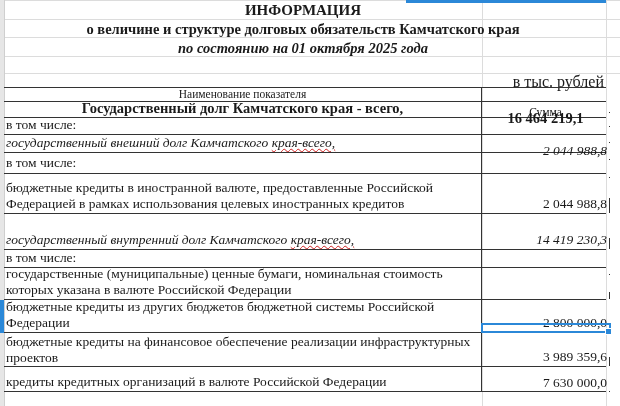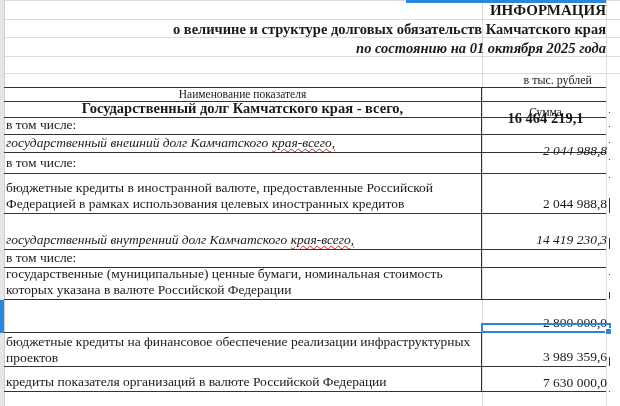--- a/index.html
+++ b/index.html
@@ -10,26 +10,26 @@
     color:#1a1a1a;
   }
   
   .grid-h { position:absolute; left:0; right:0; height:1px; background:#dcdcdc; }
   .grid-v { position:absolute; top:0; bottom:0; width:1px; background:#dcdcdc; }
   .row-header-strip { position:absolute; left:0; top:0; width:4px; height:406px; background:#e6e6e6; border-right:1px solid #cfcfcf; }
   .row-header-sel { position:absolute; left:0; width:4px; background:#2b88d8; }
   .col-header-sel { position:absolute; top:0; height:3px; background:#2b88d8; }
 
   .title {
-    position:absolute; left:0; width:606px; text-align:right; font-weight:bold; white-space:nowrap;
+    position:absolute; left:0; width:606px; text-align:center; font-weight:bold; white-space:nowrap;
   }
   .t1 { top:2px; font-size:15px; }
   .t2 { top:21px; font-size:14.5px; }
   .t3 { top:40px; font-size:14.5px;font-style:italic; }
-  .units { position:absolute; right:28px; top:73px; font-size:12px; }
+  .units { position:absolute; right:16px; top:73px; font-size:16px; }
 
   .tbl { position:absolute; left:4px; top:87px; width:602px; }
   .row { position:absolute; left:0; width:602px; border-bottom:1px solid #333; box-sizing:border-box; }
   .cell-name {
     position:absolute; left:0; top:0; bottom:0; width:478px; box-sizing:border-box;
     border-right:1px solid #333; padding:0 2px; font-size:13.5px; line-height:16px; overflow:hidden;
     display:flex; flex-direction:column; justify-content:flex-end; padding-bottom:1px;
   }
   .cell-val {
     position:absolute; left:478px; top:0; bottom:0; width:128px; box-sizing:border-box;
@@ -110,28 +110,29 @@
     <div class="cell-name">в том числе:</div>
     <div class="cell-val"></div>
   </div>
 
   <div class="row" style="top:181px;height:32px">
     <div class="cell-name">государственные (муниципальные) ценные бумаги, номинальная стоимость которых указана в валюте Российской Федерации</div>
     <div class="cell-val"></div>
   </div>
 
   <div class="row" style="top:213px;height:33px">
+    <div class="cell-name">бюджетные кредиты из других бюджетов бюджетной системы Российской Федерации</div>
     <div class="cell-val selected">
         <span>2 800 000,0</span>
         <span class="sel-handle"></span>
       </div>
   </div>
 
   <div class="row" style="top:246px;height:34px">
     <div class="cell-name" style="justify-content:flex-start;padding-top:1px">бюджетные кредиты на финансовое обеспечение реализации инфраструктурных проектов</div>
     <div class="cell-val">3 989 359,6</div>
   </div>
 
   <div class="row" style="top:280px;height:25px">
-    <div class="cell-name">кредиты показателя организаций в валюте Российской Федерации</div>
+    <div class="cell-name">кредиты кредитных организаций в валюте Российской Федерации</div>
     <div class="cell-val">7 630 000,0</div>
   </div>
 </div>
 
 </body></html>

